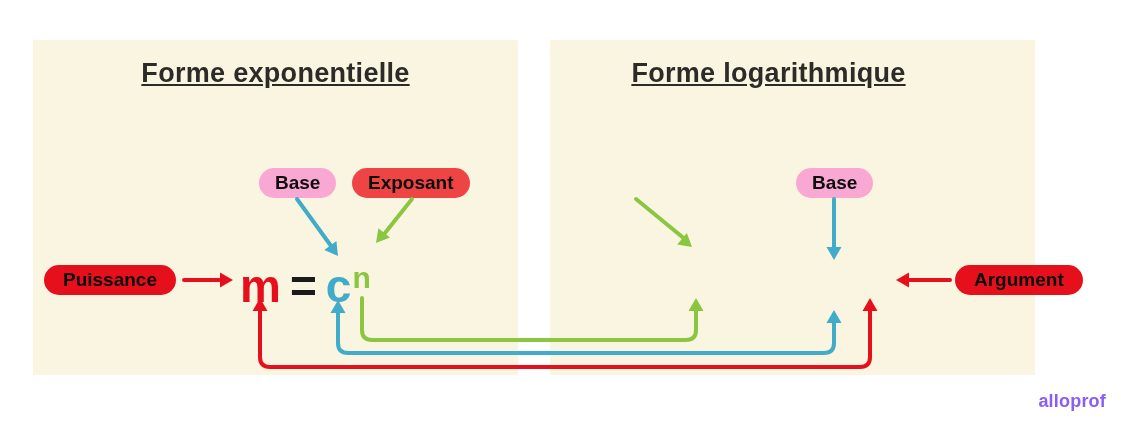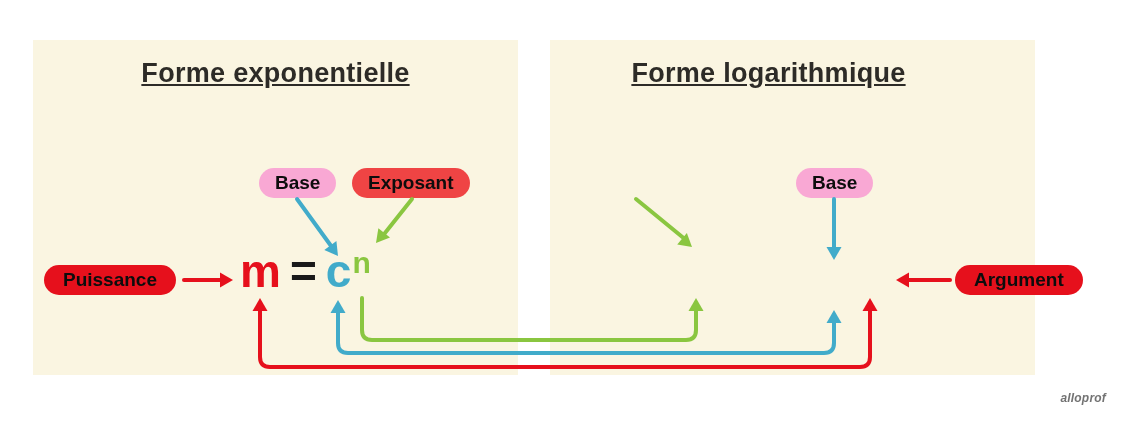--- a/index.html
+++ b/index.html
@@ -14,38 +14,38 @@
                  font-size:27px; font-weight:bold; color:#2D2B27; letter-spacing:.3px;text-decoration:underline; }
   .title-left  { left:33px; }
   .title-right { left:526px; }
 
   .badge { position:absolute; border-radius:16px; font-size:19px; font-weight:bold;
            color:#0D0D0D; padding:4px 16px; line-height:22px; white-space:nowrap; }
   .badge.teal  { background:#f9a8d4;text-align:center; }
   .badge.green { background:#ef4444; }
   .badge.red   { background:#E6101C; padding:4px 19px; }
 
-  .equation { position:absolute; font-size:46px; font-weight:bold; line-height:1; white-space:nowrap; }
+  .equation { position:absolute; font-size:46px; font-weight:bold; line-height:1; white-space:nowrap;margin-top:15px; }
   .t-red   { color:#E6101C; }
   .t-teal  { color:#41ABCA; }
   .t-green { color:#8AC640; }
   .t-dark  { color:#1A1A1A; }
   .eq-eq   { margin:0 9px; color:#1A1A1A; }
   .eq-sup  { font-size:30px; vertical-align:14px;  margin-left:1px; }
   .eq-sub  { font-size:27px; vertical-align:-14px; margin-left:3px; }
   .eq-m2   { margin-left:8px; }
 
   .arrows { position:absolute; left:0; top:0; width:1141px; height:443px; pointer-events:none; }
   .s-red   { stroke:#E6101C; stroke-width:4; stroke-linecap:round; fill:none; }
   .s-teal  { stroke:#41ABCA; stroke-width:4; stroke-linecap:round; fill:none; }
   .s-green { stroke:#8AC640; stroke-width:4; stroke-linecap:round; fill:none; }
   .f-red   { fill:#E6101C; } .f-teal { fill:#41ABCA; } .f-green { fill:#8AC640; }
 
-  .brand { position:absolute; top:391px; right:35px; font-size:12px; font-weight:bold;
-           color:#737373; letter-spacing:.2px;font-style:italic; }
+  .brand { position:absolute; top:391px; right:35px; font-size:18px; font-weight:bold;
+           color:#8b5cf6; letter-spacing:.2px; }
 </style>
 </head>
 <body>
 
 <div class="canvas">
 
   <div class="panel panel-left"></div>
   <div class="panel panel-right"></div>
 
   <div class="panel-title title-left">Forme exponentielle</div>

